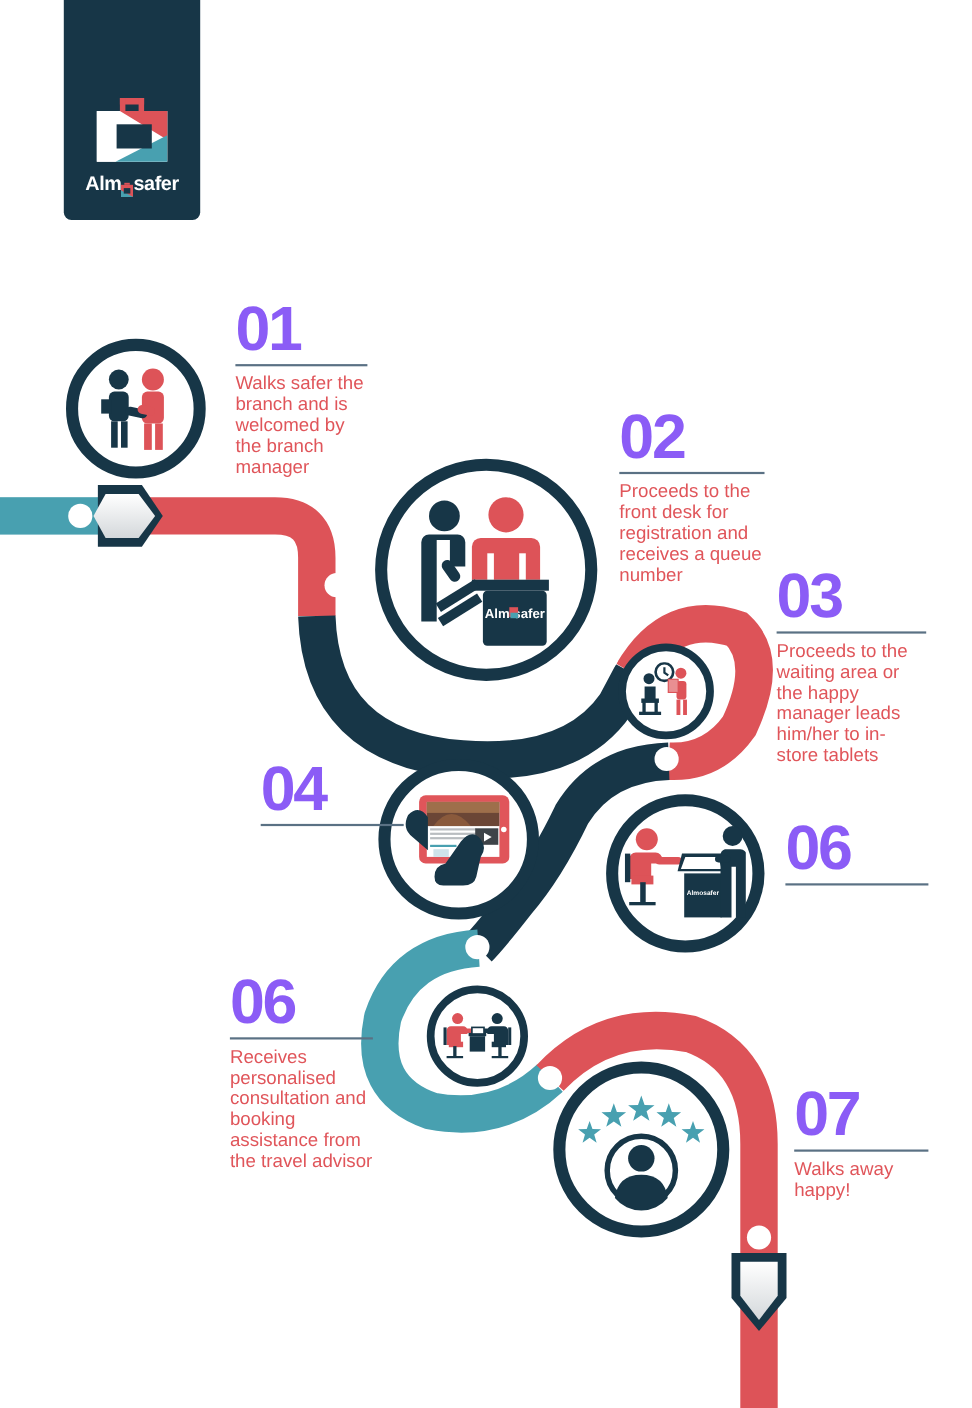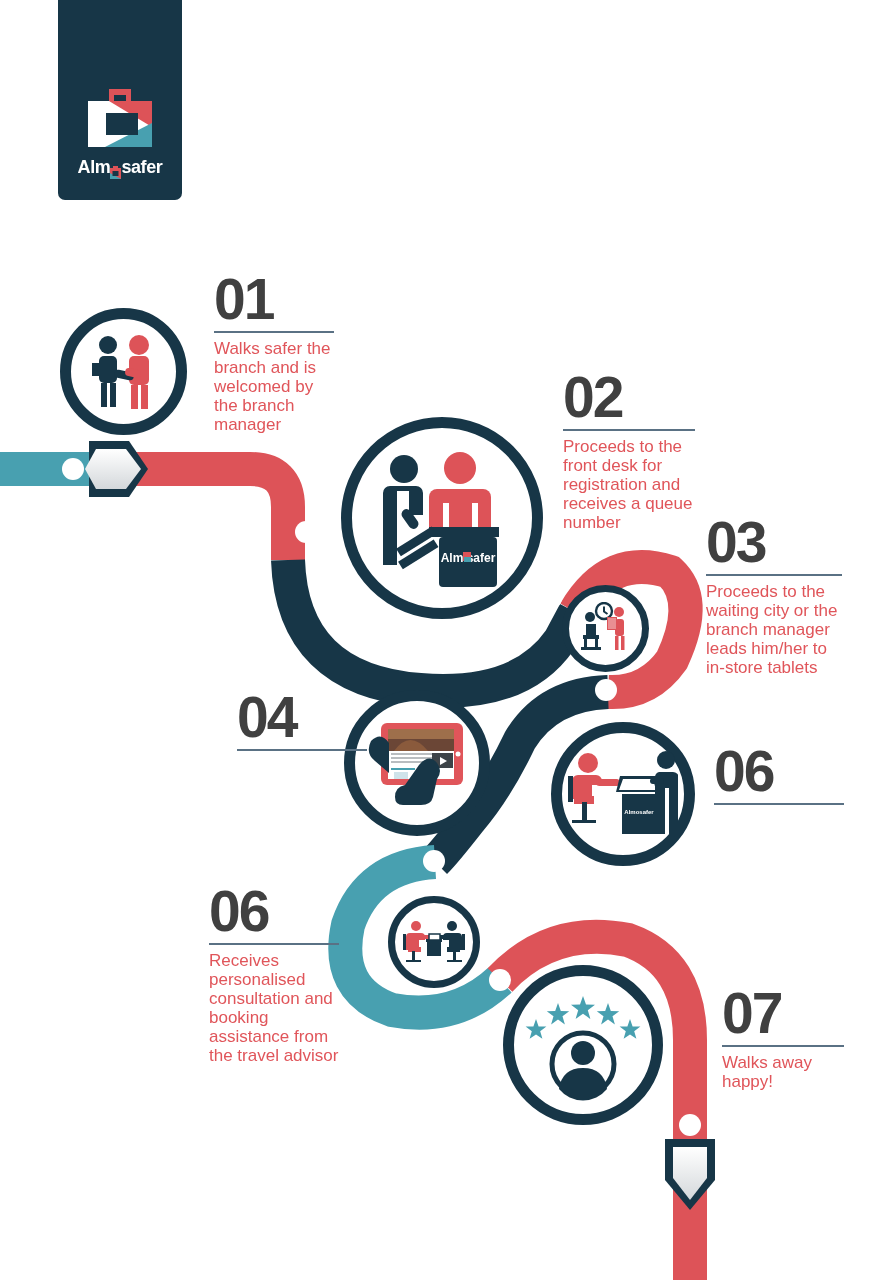--- a/index.html
+++ b/index.html
@@ -37,21 +37,21 @@
     position:absolute;border-radius:50%;background:#ffffff;
     box-sizing:border-box;border:11px solid #173647;
     display:flex;align-items:center;justify-content:center;
   }
   .node.small{border-width:7px;}
   .node svg{display:block;}
 
   
   .step-text{position:absolute;}
   .step-num{
-    color:#404040;font-size:57px;font-weight:bold;line-height:0.95;
+    color:#8b5cf6;font-size:57px;font-weight:bold;line-height:0.95;
     letter-spacing:-2px;
   }
   .step-rule{
     height:2px;background:#5a7184;margin:5px 0 6px 0;
   }
   .step-body{
     color:#e0555a;font-size:17px;line-height:1.12;font-weight:normal;
   }
 </style>
 </head>
@@ -183,21 +183,21 @@
       <rect x="38" y="17" width="9" height="17" rx="3" fill="#dd5358"></rect>
       <rect x="38" y="34" width="3.5" height="14" fill="#dd5358"></rect>
       <rect x="44" y="34" width="3.5" height="14" fill="#dd5358"></rect>
       <rect x="30" y="15" width="10" height="13" fill="#dd5358"></rect>
       <rect x="31" y="16" width="8" height="11" fill="#ffffff" opacity="0.35"></rect>
     </svg>
   </div>
   <div class="step-text" style="left:706px;top:515px;width:136px;">
     <div class="step-num">03</div>
     <div class="step-rule"></div>
-    <div class="step-body">Proceeds to the waiting city or the branch manager leads him/her to in-store tablets</div>
+    <div class="step-body">Proceeds to the waiting area or the happy manager leads him/her to in-store tablets</div>
   </div>
 
   <div class="node" style="left:344px;top:690px;width:146px;height:146px;">
     <svg width="112" height="96" viewBox="0 0 112 96">
       <rect x="20" y="8" width="82" height="62" rx="6" fill="#e0555a"></rect>
       <rect x="27" y="14" width="66" height="50" fill="#ffffff"></rect>
       <rect x="27" y="14" width="66" height="22" fill="#6b4636"></rect>
       <path d="M 33 36 q 16 -22 34 0 z" fill="#8a5a3c"></path>
       <rect x="27" y="14" width="66" height="10" fill="#c08a5a" opacity="0.6"></rect>
       <rect x="30" y="38" width="42" height="2" fill="#b9bdc0"></rect>

